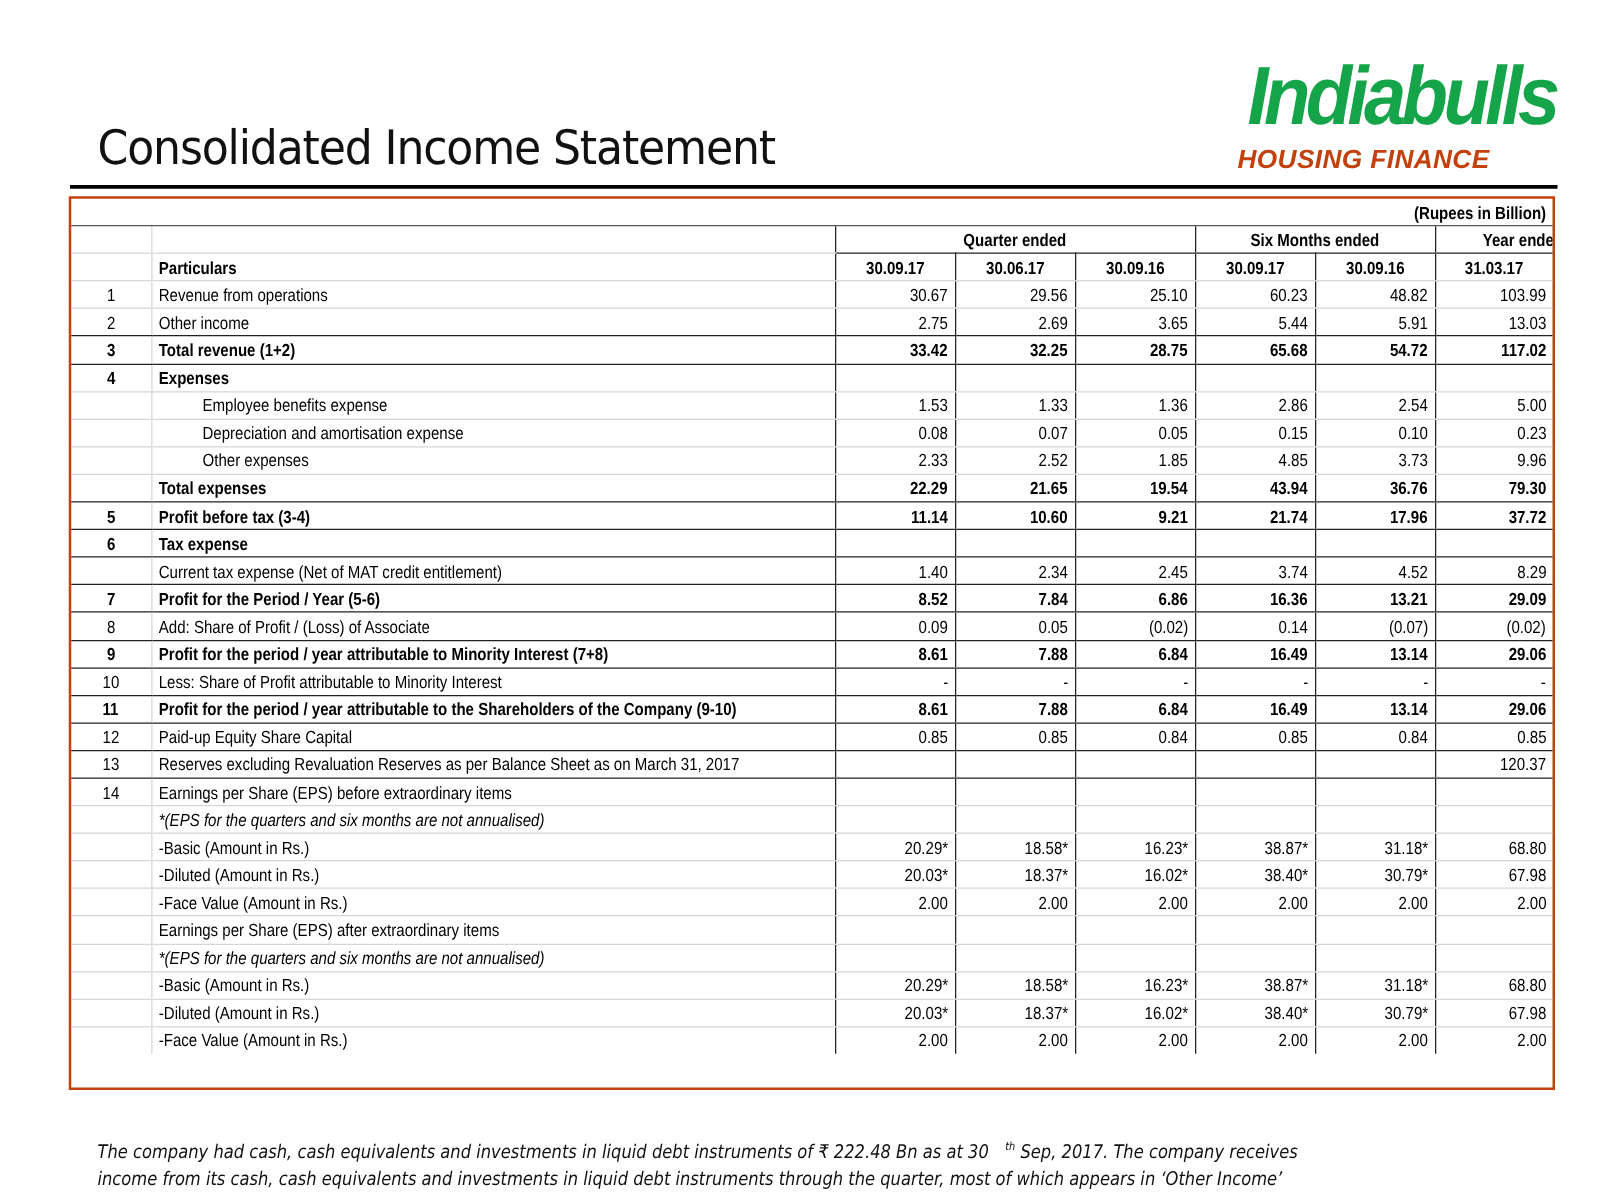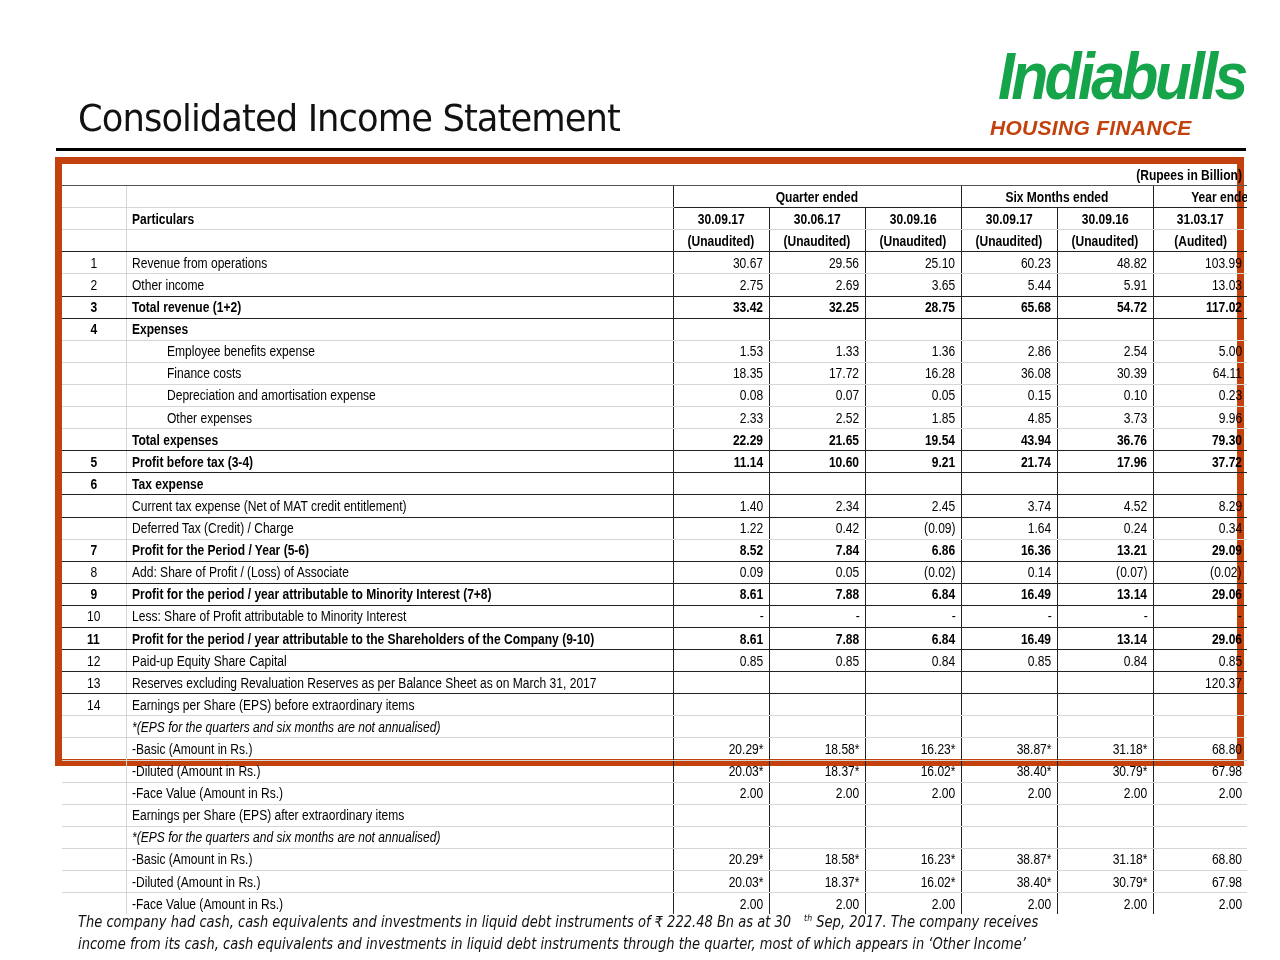--- a/index.html
+++ b/index.html
@@ -6,21 +6,21 @@
     body { width: 1280px; height: 960px; position: relative; overflow: hidden; font-family: "Liberation Sans", sans-serif; color: #000; }
 
     .title { position: absolute; left: 78px; top: 96px; font-family: "DejaVu Sans", sans-serif; font-size: 38px; letter-spacing: -1px; color: #111; white-space: nowrap; transform: scaleX(0.93); transform-origin: left top; }
 
     .logo { position: absolute; left: 990px; top: 40px; width: 250px; height: 104px; }
     .logo-main { position: absolute; left: 8px; top: -4px; font-family: "Liberation Sans", sans-serif; font-weight: 700; font-style: italic; font-size: 66px; color: #16a44a; letter-spacing: -4px; line-height: 80px; transform: scaleX(0.92); transform-origin: left top; white-space: nowrap; }
     .logo-sub { position: absolute; left: 0; top: 76px; font-family: "Liberation Sans", sans-serif; font-weight: 700; font-style: italic; font-size: 21px; color: #c2410c; letter-spacing: 0.3px; white-space: nowrap; }
 
     .rule { position: absolute; left: 56px; top: 148px; width: 1190px; height: 3px; background: #000; }
 
-    .table-wrap { position: absolute; left: 55px; top: 157px; width: 1189px; height: 609px; border: 7px solid #c2410c; box-sizing: border-box; }
+    .table-wrap { position: absolute; left: 55px; top: 157px; width: 1189px; height: 715px; border: 2px solid #c2410c; box-sizing: border-box; }
     table { border-collapse: collapse; width: 100%; table-layout: fixed; font-family: "Liberation Sans", sans-serif; font-size: 14px; }
     td { height: 21.1px; padding: 0 5px; white-space: nowrap; overflow: hidden; border-bottom: 1px solid #d6d6d6; line-height: 20px; transform-origin: left; }
     td.num { text-align: right; border-left: 1.5px solid #222; }
     td.sr { text-align: center; }
     td.part { border-left: 1px solid #d6d6d6; }
     .b { font-weight: 700; }
     .i { font-style: italic; margin-top: 28px; }
     .ind1 { padding-left: 40px; }
     .ind2 { }
     tr.sep td { border-bottom: 1.5px solid #222; }
@@ -72,30 +72,20 @@
       <tr class="hdr">
         <td class="sr"></td>
         <td class="part b"><span class="sxl">Particulars</span></td>
         <td class="num"><span class="sxc">30.09.17</span></td>
         <td class="num"><span class="sxc">30.06.17</span></td>
         <td class="num"><span class="sxc">30.09.16</span></td>
         <td class="num"><span class="sxc">30.09.17</span></td>
         <td class="num"><span class="sxc">30.09.16</span></td>
         <td class="num"><span class="sxc">31.03.17</span></td>
       </tr>
-      <tr class="hdr sep">
-        <td class="sr"></td>
-        <td class="part"></td>
-        <td class="num"><span class="sxc">(Unaudited)</span></td>
-        <td class="num"><span class="sxc">(Unaudited)</span></td>
-        <td class="num"><span class="sxc">(Unaudited)</span></td>
-        <td class="num"><span class="sxc">(Unaudited)</span></td>
-        <td class="num"><span class="sxc">(Unaudited)</span></td>
-        <td class="num"><span class="sxc">(Audited)</span></td>
-      </tr>
     <tr>
           <td class="sr"><span class="sxc">1</span></td>
           <td class="part"><span class="sxl">Revenue from operations</span></td>
           <td class="num"><span class="sx">30.67</span></td>
           <td class="num"><span class="sx">29.56</span></td>
           <td class="num"><span class="sx">25.10</span></td>
           <td class="num"><span class="sx">60.23</span></td>
           <td class="num"><span class="sx">48.82</span></td>
           <td class="num"><span class="sx">103.99</span></td>
         </tr>
@@ -134,30 +124,20 @@
           <td class="part ind1"><span class="sxl">Employee benefits expense</span></td>
           <td class="num"><span class="sx">1.53</span></td>
           <td class="num"><span class="sx">1.33</span></td>
           <td class="num"><span class="sx">1.36</span></td>
           <td class="num"><span class="sx">2.86</span></td>
           <td class="num"><span class="sx">2.54</span></td>
           <td class="num"><span class="sx">5.00</span></td>
         </tr>
         <tr>
           <td class="sr"><span class="sxc"></span></td>
-          <td class="part ind1"><span class="sxl">Finance costs</span></td>
-          <td class="num"><span class="sx">18.35</span></td>
-          <td class="num"><span class="sx">17.72</span></td>
-          <td class="num"><span class="sx">16.28</span></td>
-          <td class="num"><span class="sx">36.08</span></td>
-          <td class="num"><span class="sx">30.39</span></td>
-          <td class="num"><span class="sx">64.11</span></td>
-        </tr>
-        <tr>
-          <td class="sr"><span class="sxc"></span></td>
           <td class="part ind1"><span class="sxl">Depreciation and amortisation expense</span></td>
           <td class="num"><span class="sx">0.08</span></td>
           <td class="num"><span class="sx">0.07</span></td>
           <td class="num"><span class="sx">0.05</span></td>
           <td class="num"><span class="sx">0.15</span></td>
           <td class="num"><span class="sx">0.10</span></td>
           <td class="num"><span class="sx">0.23</span></td>
         </tr>
         <tr>
           <td class="sr"><span class="sxc"></span></td>
@@ -202,30 +182,20 @@
         <tr class="sep">
           <td class="sr"><span class="sxc"></span></td>
           <td class="part"><span class="sxl">Current tax expense (Net of MAT credit entitlement)</span></td>
           <td class="num"><span class="sx">1.40</span></td>
           <td class="num"><span class="sx">2.34</span></td>
           <td class="num"><span class="sx">2.45</span></td>
           <td class="num"><span class="sx">3.74</span></td>
           <td class="num"><span class="sx">4.52</span></td>
           <td class="num"><span class="sx">8.29</span></td>
         </tr>
-        <tr>
-          <td class="sr"><span class="sxc"></span></td>
-          <td class="part"><span class="sxl">Deferred Tax (Credit) / Charge</span></td>
-          <td class="num"><span class="sx">1.22</span></td>
-          <td class="num"><span class="sx">0.42</span></td>
-          <td class="num"><span class="sx">(0.09)</span></td>
-          <td class="num"><span class="sx">1.64</span></td>
-          <td class="num"><span class="sx">0.24</span></td>
-          <td class="num"><span class="sx">0.34</span></td>
-        </tr>
         <tr class="sep">
           <td class="sr b"><span class="sxc">7</span></td>
           <td class="part b"><span class="sxl">Profit for the Period / Year (5-6)</span></td>
           <td class="num b"><span class="sx">8.52</span></td>
           <td class="num b"><span class="sx">7.84</span></td>
           <td class="num b"><span class="sx">6.86</span></td>
           <td class="num b"><span class="sx">16.36</span></td>
           <td class="num b"><span class="sx">13.21</span></td>
           <td class="num b"><span class="sx">29.09</span></td>
         </tr>

